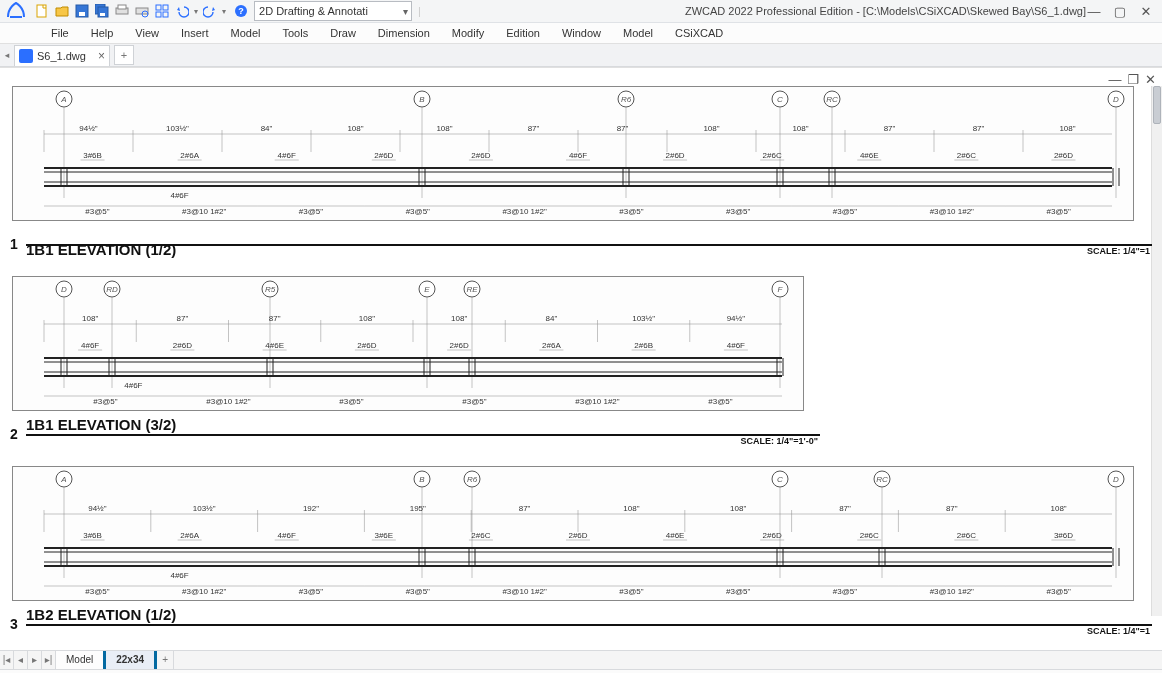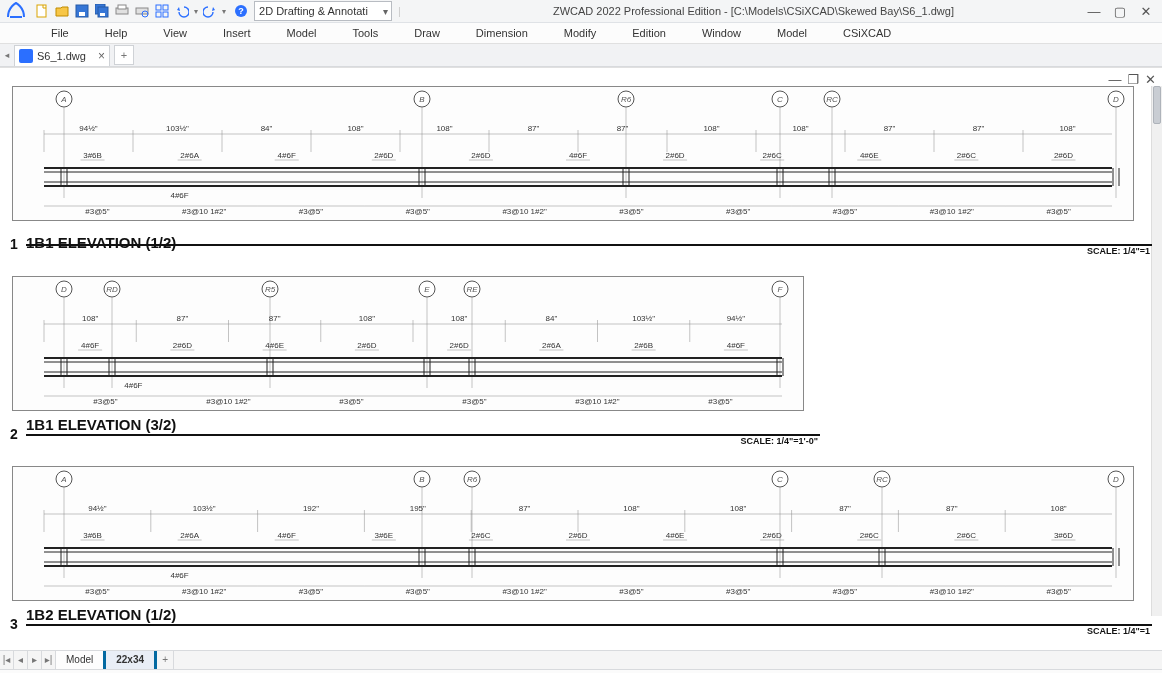--- a/index.html
+++ b/index.html
@@ -3,27 +3,27 @@
 <meta charset="utf-8">
 <style>
   html,body{margin:0;padding:0;width:1162px;height:673px;font-family:"Segoe UI",Tahoma,sans-serif;font-size:11px;color:#333;overflow:hidden;background:#fff}
   svg{display:block}
   
   .titlebar{display:flex;align-items:center;height:22px;background:#f4f5f6;border-bottom:1px solid #dfe2e6;padding:0 4px}
   .qat{display:flex;align-items:center;gap:4px}
   .qat .ico{width:16px;height:16px;display:inline-flex;align-items:center;justify-content:center}
   .logo{width:24px;height:24px;margin-right:6px}
   .ws-wrap{display:flex;align-items:center;gap:6px;margin-left:8px}
-  .ws-sel{border:1px solid #b8bcc2;background:#fff;height:18px;width:132px;padding:0 0 0 4px;line-height:18px;position:relative}
+  .ws-sel{border:1px solid #b8bcc2;background:#fff;height:18px;width:132px;padding:0 20px 0 4px;line-height:18px;position:relative}
   .ws-sel::after{content:"▾";position:absolute;right:3px;top:1px;color:#666;font-size:10px}
-  .title-text{flex:1;text-align:center;margin-left:20px;color:#444;font-size:11px}
+  .title-text{flex:1;text-align:right;margin-left:20px;color:#444;font-size:11px}
   .win-btns{display:flex;gap:10px;color:#555;font-size:13px;margin-right:4px}
   .win-btns span{width:16px;text-align:center;cursor:pointer}
   
-  .menubar{display:flex;align-items:center;height:20px;background:#fcfcfc;border-bottom:1px solid #e0e0e0;padding:0 4px;gap:18px}
+  .menubar{display:flex;align-items:center;height:20px;background:#fcfcfc;border-bottom:1px solid #e0e0e0;padding:0 4px;gap:4px}
   .menubar .menu{padding:2px 9px;cursor:pointer}
   
   .doctabs{display:flex;align-items:center;height:22px;background:#f1f2f4;border-bottom:1px solid #d8dadd}
   .doctabs .arrow{width:14px;text-align:center;color:#777;font-size:9px}
   .doctab{display:flex;align-items:center;background:#fff;border:1px solid #cfd2d6;border-bottom:none;height:20px;padding:0 4px;gap:4px}
   .doctab .close{color:#666;font-size:12px;margin-left:8px;cursor:pointer}
   .tabicon{width:14px;height:14px;background:#2b6fff;border-radius:2px;display:inline-block}
   .tab-plus{width:18px;height:18px;border:1px solid #cfd2d6;background:#fff;margin-left:4px;display:flex;align-items:center;justify-content:center;color:#777}
   
   .canvas-wrap{position:relative;height:582px;background:#fff;border-top:1px solid #e0e0e0;overflow:hidden}
@@ -294,21 +294,21 @@
           <text x="726.1999999999999" y="128" text-anchor="middle" class="dim">#3@5"</text>
           <line x1="779.6" y1="120" x2="886.4" y2="120" class="thin"></line>
           <text x="833" y="128" text-anchor="middle" class="dim">#3@5"</text>
           <line x1="886.4" y1="120" x2="993.1999999999999" y2="120" class="thin"></line>
           <text x="939.8" y="128" text-anchor="middle" class="dim">#3@10 1#2"</text>
           <line x1="993.1999999999999" y1="120" x2="1100" y2="120" class="thin"></line>
           <text x="1046.6" y="128" text-anchor="middle" class="dim">#3@5"</text>
           <text x="158.48000000000002" y="112" class="dim">4#6F</text>
         </svg>
         <div class="section-num" style="top: 150px;">1</div>
-        <div class="section-title" style="top: 148px;">1B1 ELEVATION (1/2)</div>
+        <div class="section-title" style="top: 155px;">1B1 ELEVATION (1/2)</div>
         <div class="title-line" style="top: 158px;"></div>
         <div class="scale" style="top: 160px;">SCALE: 1/4"=1</div>
       </div>
       <div class="section" style="top: 190px; height: 198px;">
         <svg width="792" height="135" style="position: absolute; left: 6px; top: 0px;">
           <rect x="0.5" y="0.5" width="791" height="134" fill="#fdfdfd" stroke="#888"></rect>
           <circle cx="52" cy="13" r="8" class="grid-circ"></circle>
           <text x="52" y="16" text-anchor="middle" class="grid-lab">D</text>
           <line x1="52" y1="21" x2="52" y2="112" class="thin"></line>
           <circle cx="100" cy="13" r="8" class="grid-circ"></circle>

